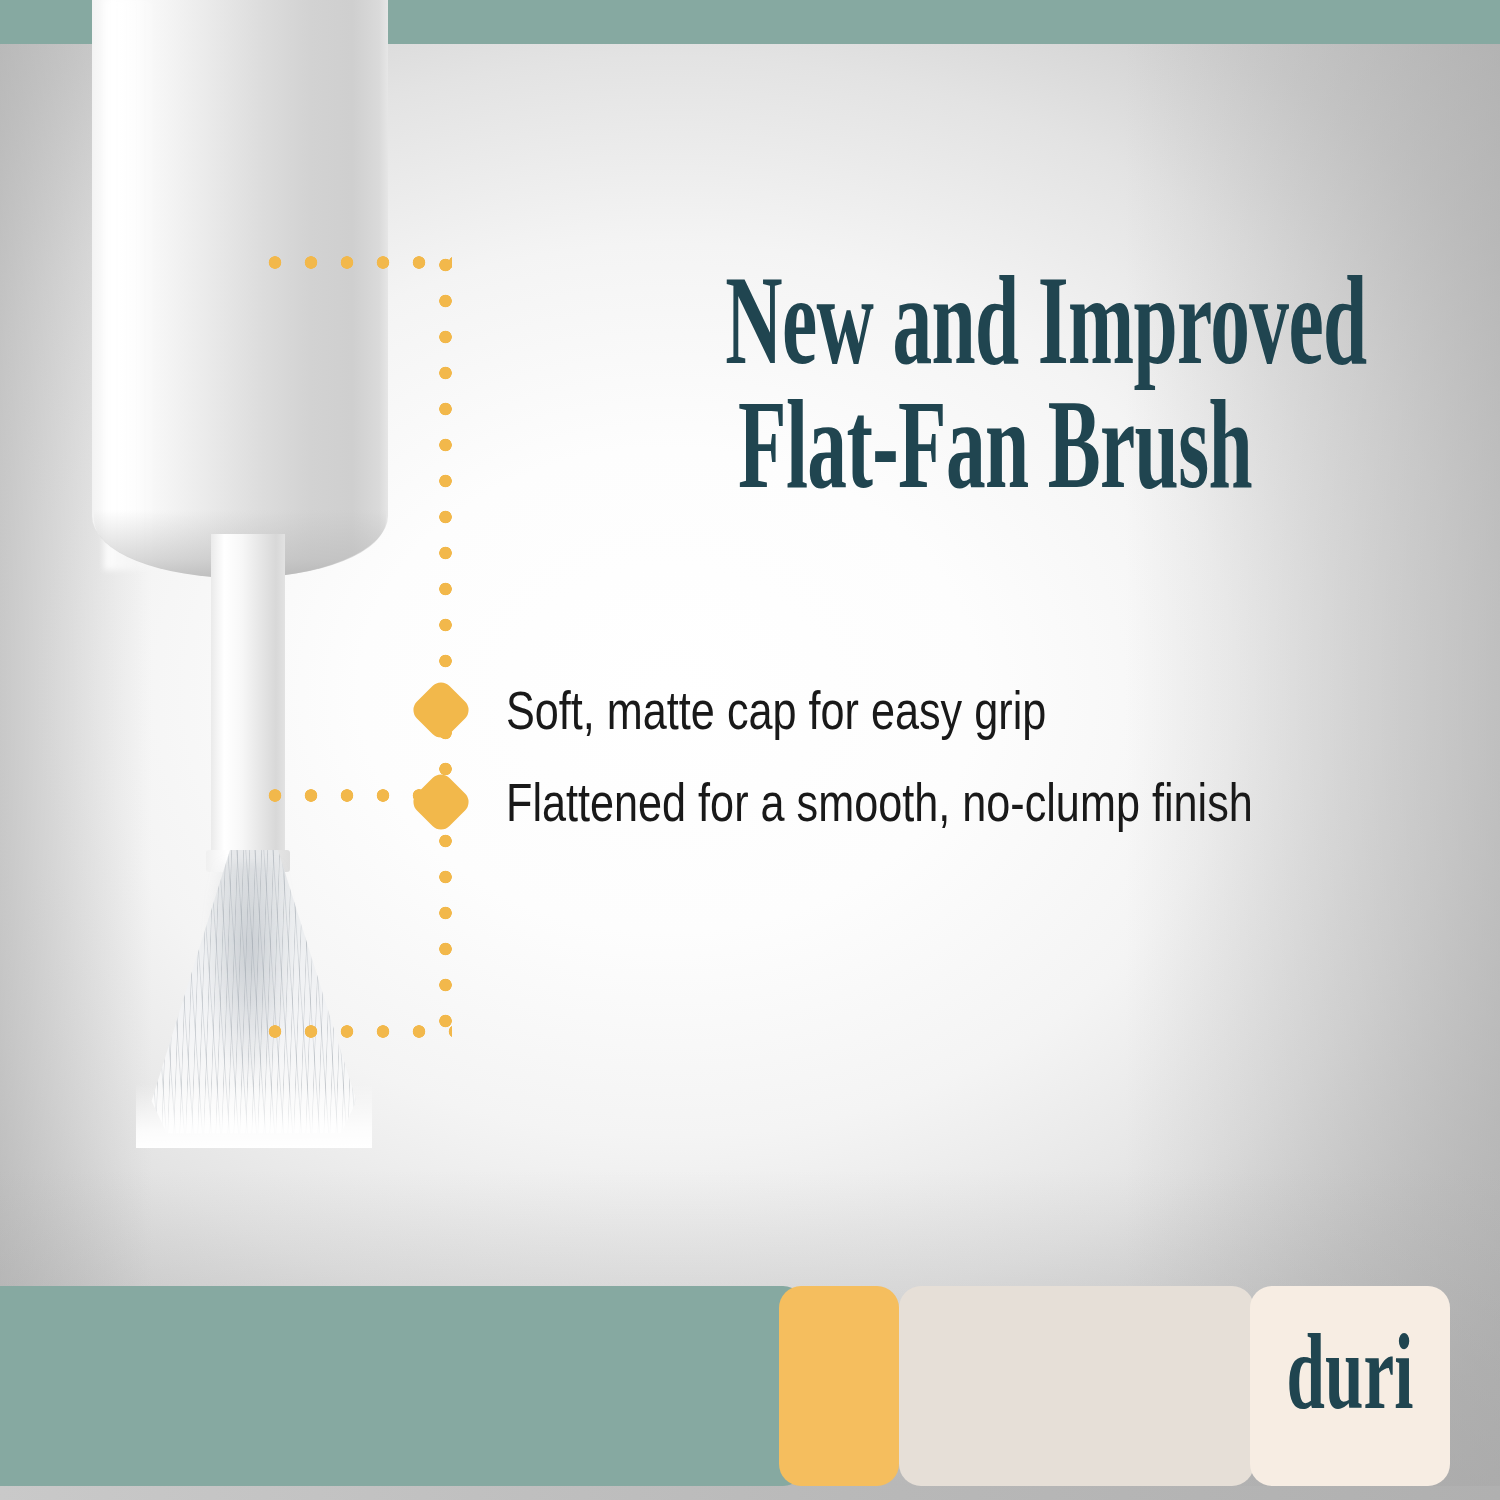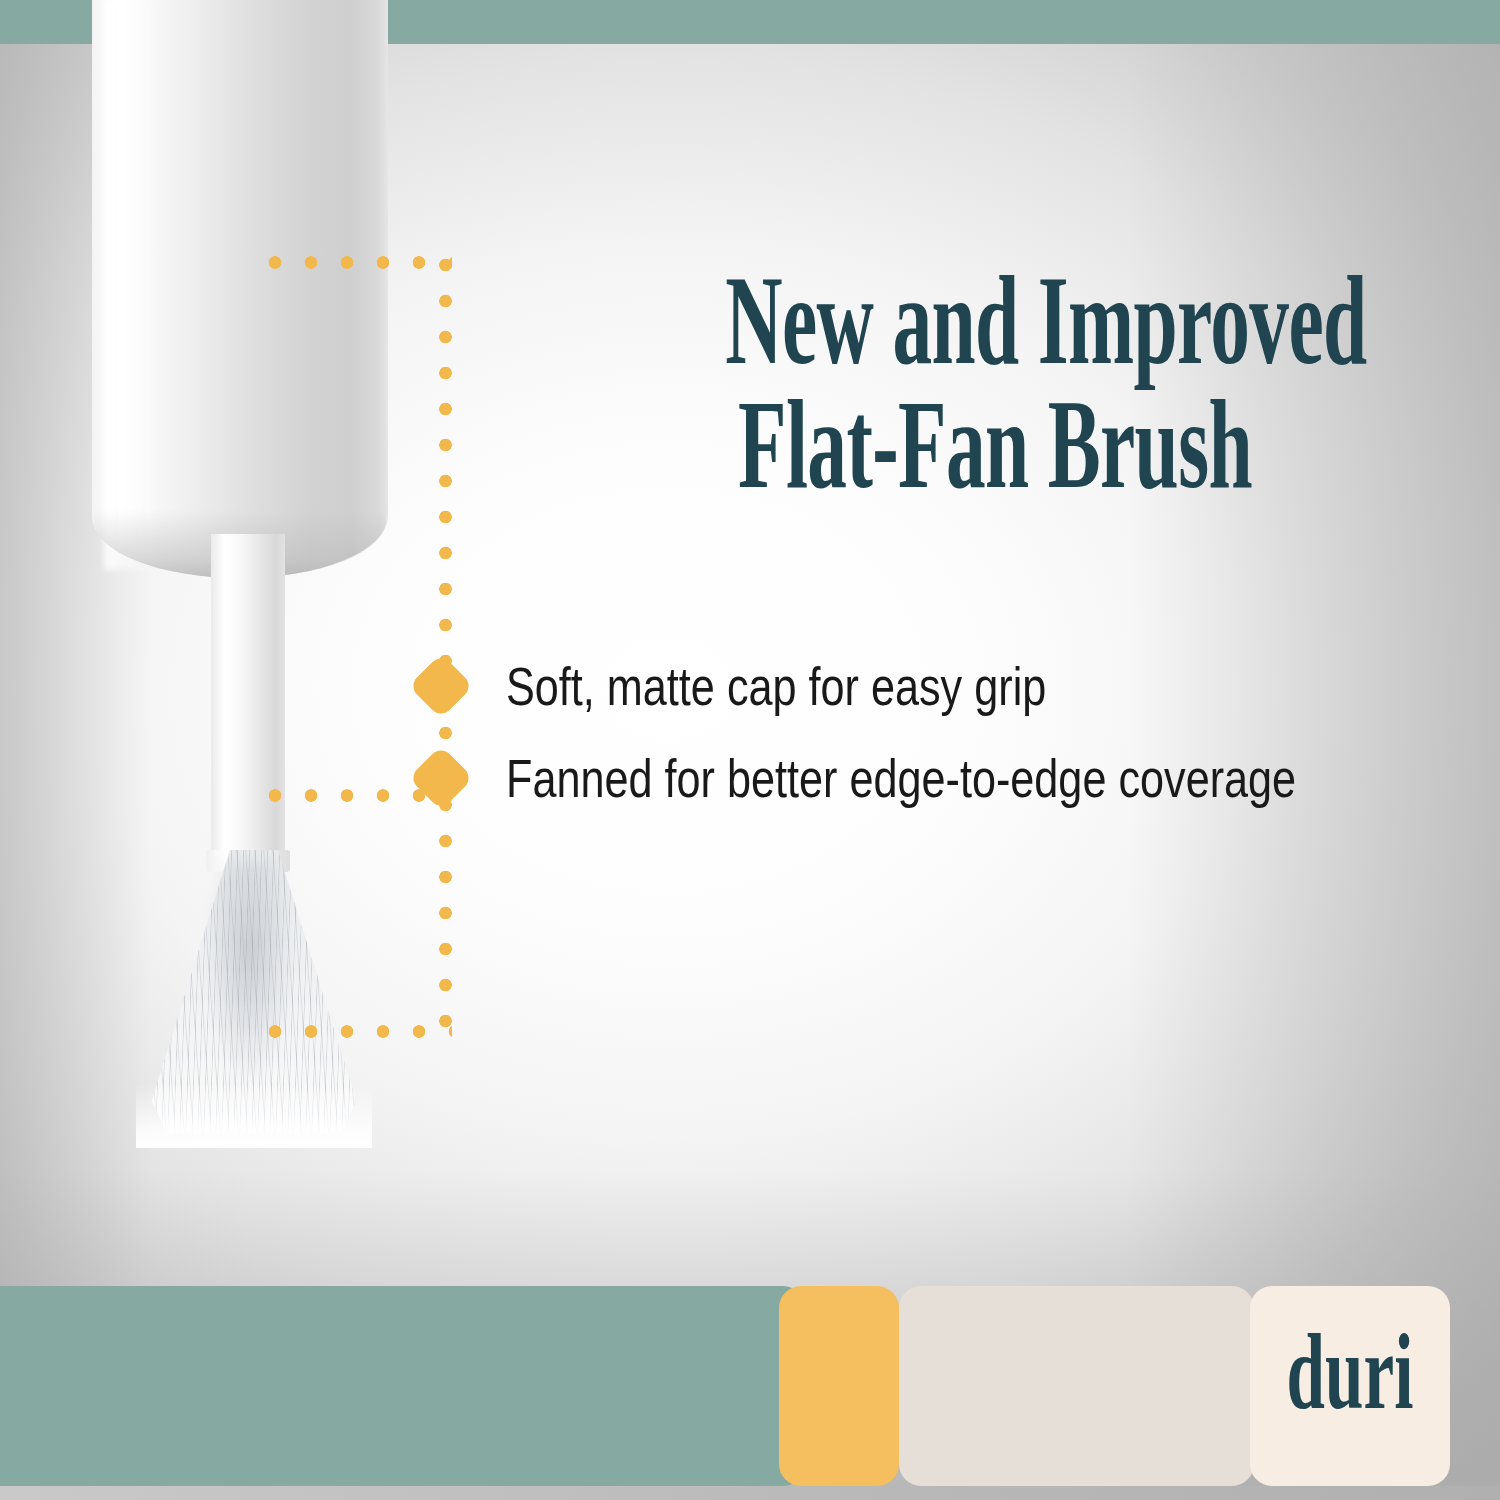--- a/index.html
+++ b/index.html
@@ -226,21 +226,21 @@
     transform: scaleX(0.62);
     transform-origin: 50% 0;
     white-space: nowrap;
   }
   .headline .hl-line { display: block; }
 
   
   .features {
     position: absolute;
     left: 418px;
-    top: 640px;
+    top: 664px;
     width: 1050px;
   }
   .feature-row {
     position: relative;
     display: flex;
     align-items: center;
     height: 92px;
   }
   .bullet-diamond {
     flex: 0 0 auto;
@@ -339,25 +339,25 @@
     <span class="hl-line">Flat-Fan Brush</span>
   </div>
 
   <div class="features">
 
     <div class="feature-row">
       <span class="bullet-diamond"></span>
       <span class="feature-text">Soft, matte cap for easy grip</span>
     </div>
 
-
     <div class="feature-row">
       <span class="bullet-diamond"></span>
-      <span class="feature-text">Fanned for better edge-to-edge coverage</span>
+      <span class="feature-text">Flattened for a smooth, no-clump finish</span>
     </div>
+
 
   </div>
 
   <div class="footer">
     <div class="footer-under"></div>
     <div class="fblock fb-sage"></div>
     <div class="fblock fb-amber"></div>
     <div class="fblock fb-beige"></div>
     <div class="fblock fb-cream"></div>
     <div class="logo-duri">duri</div>

